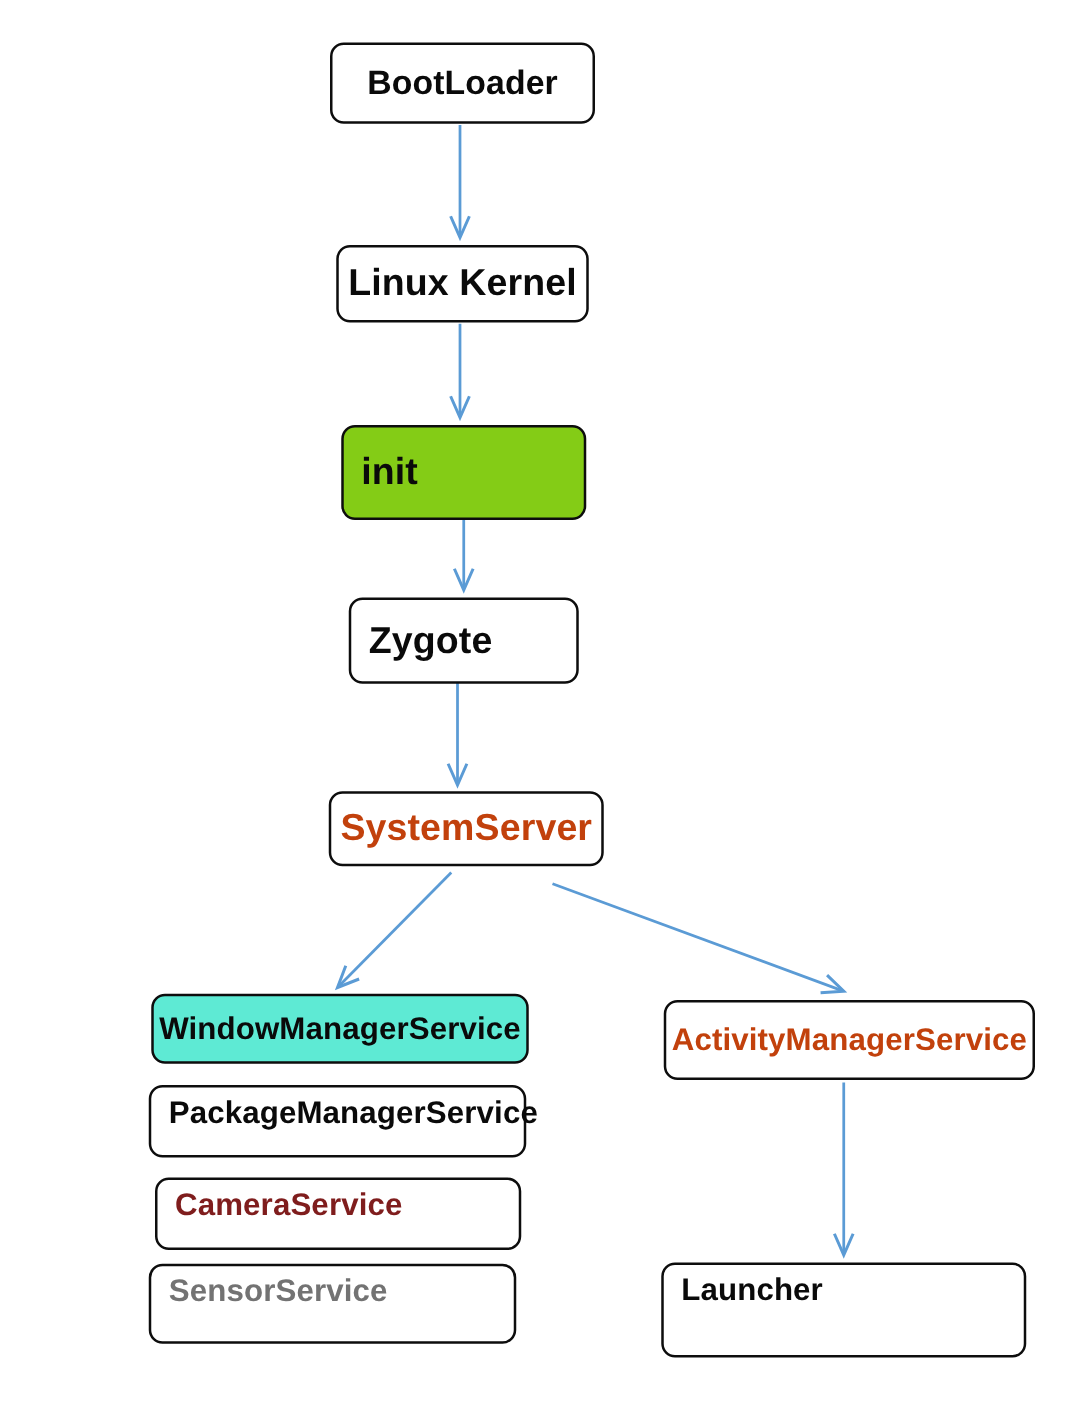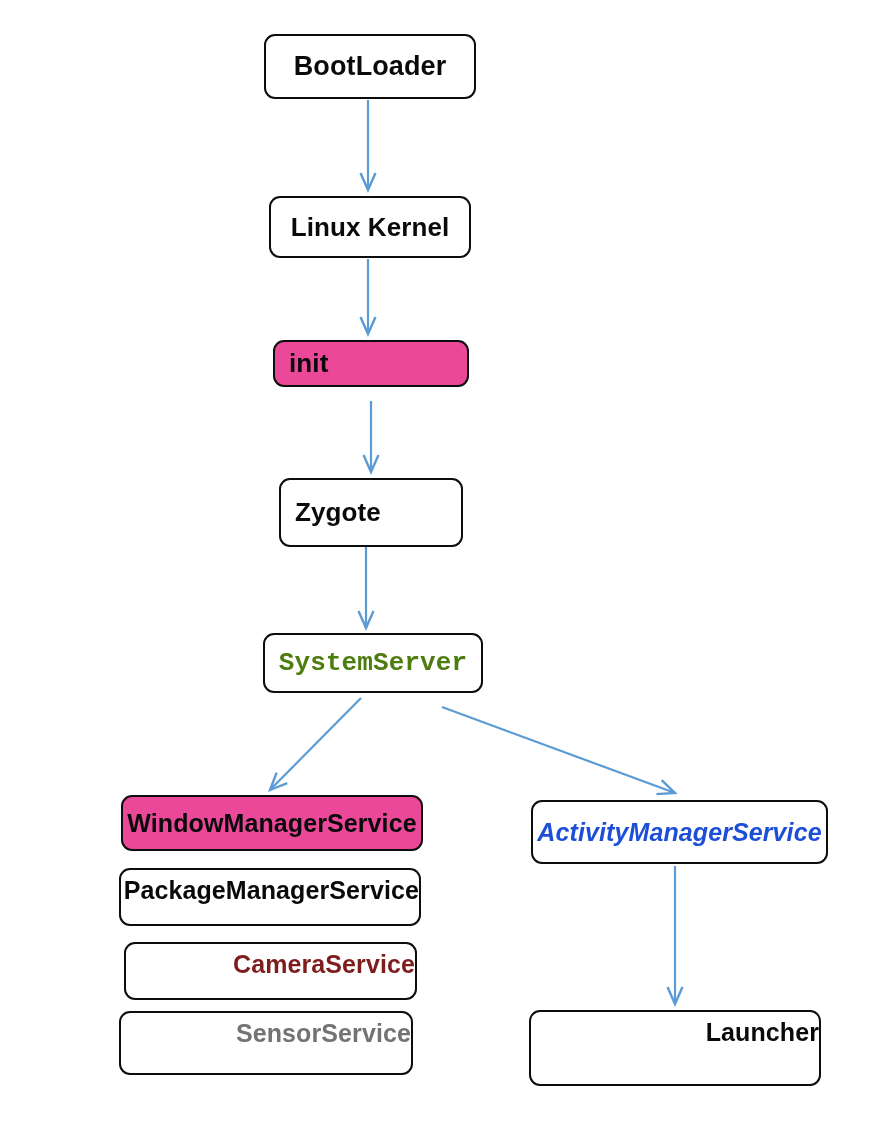--- a/index.html
+++ b/index.html
@@ -39,33 +39,33 @@
     align-items: center;
     justify-content: center;
   }
   .node-box.align-left-middle {
     align-items: center;
     justify-content: flex-start;
     padding-left: 14px;
   }
   .node-box.align-left-top {
     align-items: flex-start;
-    justify-content: flex-end;
+    justify-content: flex-start;
     padding-left: 14px;
     padding-top: 6px;
   }
   .node-label {
     font-family: "Liberation Sans", sans-serif;
     font-weight: bold;
     color: #0a0a0a;
     white-space: nowrap;
     letter-spacing: 0.1px;
   }
   .fs-27 { font-size: 27px; }
-  .fs-26 { font-size: 26px; }
+  .fs-26 { font-size: 30px; }
   .fs-25 { font-size: 25px; }
 </style>
 </head>
 <body>
 
 <div id="diagram-root">
   <svg id="diagram-svg" viewBox="0 0 869 1128" xmlns="http://www.w3.org/2000/svg">
       <g>
         <line x1="347" y1="100" x2="347" y2="188" stroke="#5b9bd5" stroke-width="2.2"></line>
         <path d="M 339.5 173 L 347 190 L 354.5 173" fill="none" stroke="#5b9bd5" stroke-width="2.4" stroke-linejoin="miter" stroke-linecap="butt"></path>
@@ -95,41 +95,41 @@
         <path d="M 646.5 987 L 654 1004 L 661.5 987" fill="none" stroke="#5b9bd5" stroke-width="2.4" stroke-linejoin="miter" stroke-linecap="butt"></path>
       </g>
     </svg>
   <div id="node-layer">
       <div class="node-box align-center" style="left: 243px; top: 34px; width: 212px; height: 65px; border-color: rgb(13, 13, 13); background: rgb(255, 255, 255);">
         <span class="node-label fs-27" style="color: rgb(10, 10, 10);">BootLoader</span>
       </div>
       <div class="node-box align-center" style="left: 248px; top: 196px; width: 202px; height: 62px; border-color: rgb(13, 13, 13); background: rgb(255, 255, 255);">
         <span class="node-label fs-26" style="color: rgb(10, 10, 10);">Linux Kernel</span>
       </div>
-      <div class="node-box align-left-middle" style="left: 252px; top: 340px; width: 196px; height: 47px; border-color: rgb(13, 13, 13); background: #ec4899;">
+      <div class="node-box align-left-middle" style="left: 252px; top: 340px; width: 196px; height: 76px; border-color: rgb(13, 13, 13); background: #84cc16;">
         <span class="node-label fs-26" style="color: rgb(10, 10, 10);">init</span>
       </div>
       <div class="node-box align-left-middle" style="left: 258px; top: 478px; width: 184px; height: 69px; border-color: rgb(13, 13, 13); background: rgb(255, 255, 255);">
         <span class="node-label fs-26" style="color: rgb(10, 10, 10);">Zygote</span>
       </div>
       <div class="node-box align-center" style="left: 242px; top: 633px; width: 220px; height: 60px; border-color: rgb(13, 13, 13); background: rgb(255, 255, 255);">
-        <span class="node-label fs-26" style="color: #4d7c0f; font-family: Liberation Mono, monospace;">SystemServer</span>
+        <span class="node-label fs-26" style="color: #c2410c;">SystemServer</span>
       </div>
-      <div class="node-box align-center" style="left: 100px; top: 795px; width: 302px; height: 56px; border-color: rgb(13, 13, 13); background: #ec4899;">
+      <div class="node-box align-center" style="left: 100px; top: 795px; width: 302px; height: 56px; border-color: rgb(13, 13, 13); background: #5eead4;">
         <span class="node-label fs-25" style="color: rgb(10, 10, 10);">WindowManagerService</span>
       </div>
       <div class="node-box align-left-top" style="left: 98px; top: 868px; width: 302px; height: 58px; border-color: rgb(13, 13, 13); background: rgb(255, 255, 255);">
         <span class="node-label fs-25" style="color: rgb(10, 10, 10);">PackageManagerService</span>
       </div>
       <div class="node-box align-left-top" style="left: 103px; top: 942px; width: 293px; height: 58px; border-color: rgb(13, 13, 13); background: rgb(255, 255, 255);">
         <span class="node-label fs-25" style="color: #7f1d1d;">CameraService</span>
       </div>
       <div class="node-box align-left-top" style="left: 98px; top: 1011px; width: 294px; height: 64px; border-color: rgb(13, 13, 13); background: rgb(255, 255, 255);">
         <span class="node-label fs-25" style="color: #737373;">SensorService</span>
       </div>
       <div class="node-box align-center" style="left: 510px; top: 800px; width: 297px; height: 64px; border-color: rgb(13, 13, 13); background: rgb(255, 255, 255);">
-        <span class="node-label fs-25" style="color: #1d4ed8; font-style: italic;">ActivityManagerService</span>
+        <span class="node-label fs-25" style="color: #c2410c;">ActivityManagerService</span>
       </div>
       <div class="node-box align-left-top" style="left: 508px; top: 1010px; width: 292px; height: 76px; border-color: rgb(13, 13, 13); background: rgb(255, 255, 255);">
         <span class="node-label fs-25" style="color: rgb(10, 10, 10);">Launcher</span>
       </div>
     </div>
 </div>
 
 </body></html>

